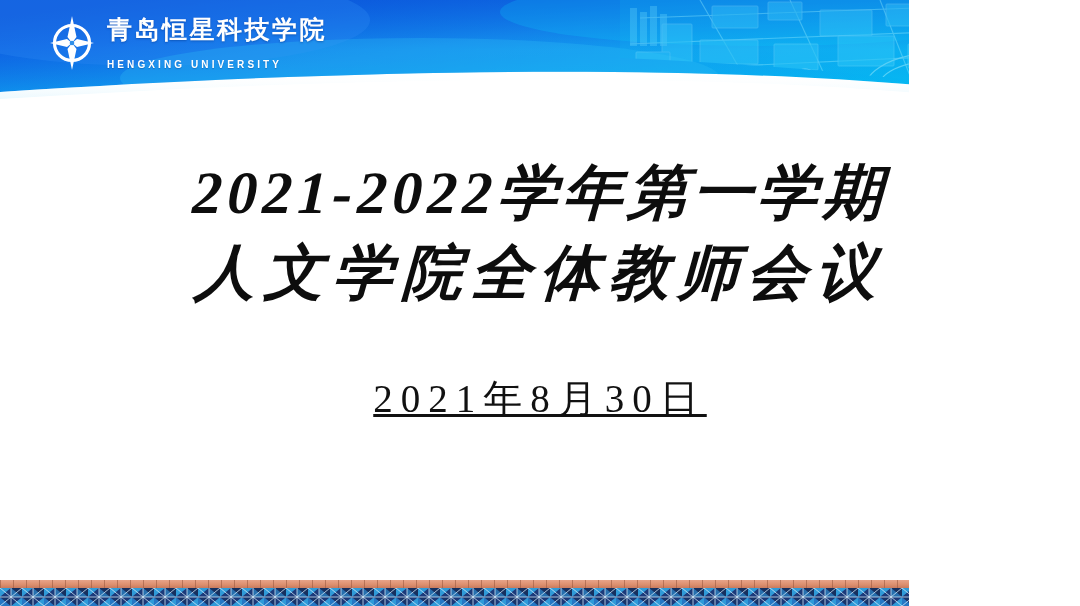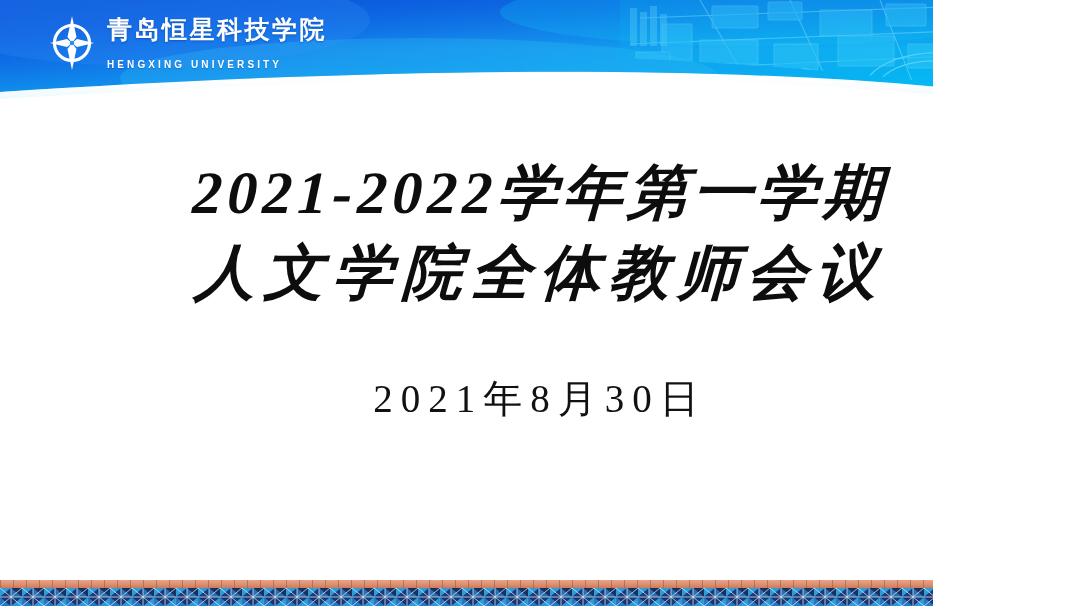--- a/index.html
+++ b/index.html
@@ -11,21 +11,20 @@
   body {
     font-family: "Liberation Sans", sans-serif;
   }
 
   #slide {
     position: relative;
     width: 909px;
     height: 606px;
     overflow: hidden;
     background: #ffffff;
-    padding-left: 24px;
   }
 
   
   #header-banner {
     position: absolute;
     left: 0;
     top: 0;
     width: 1080px;
     height: 132px;
     overflow: hidden;
@@ -115,20 +114,21 @@
   #date-line {
     margin-top: 58px;
     font-family: "Liberation Serif", serif;
     font-size: 39px;
     font-weight: normal;
     color: #111111;
     letter-spacing: 8px;
     white-space: nowrap;
     text-align: center;
     width: 100%;
+    text-decoration: underline;
   }
 
   
   #footer-band {
     position: absolute;
     left: 0;
     bottom: 0;
     width: 1080px;
     height: 26px;
   }

